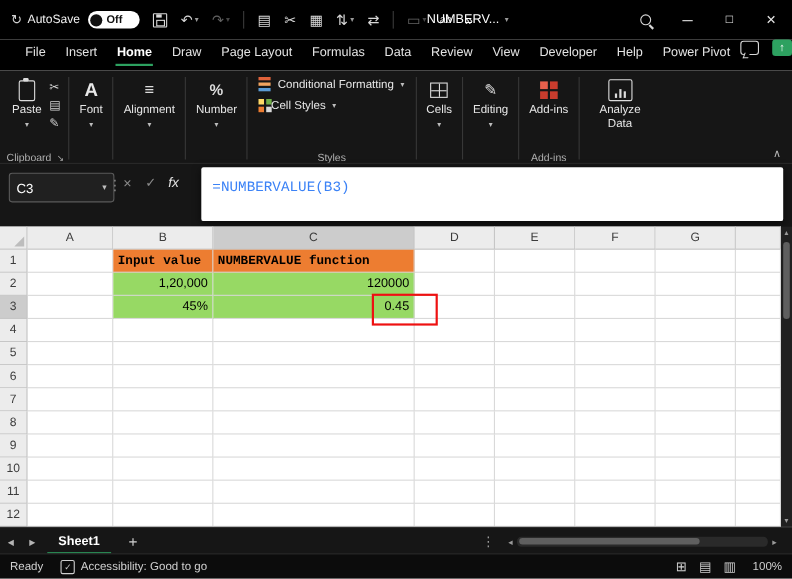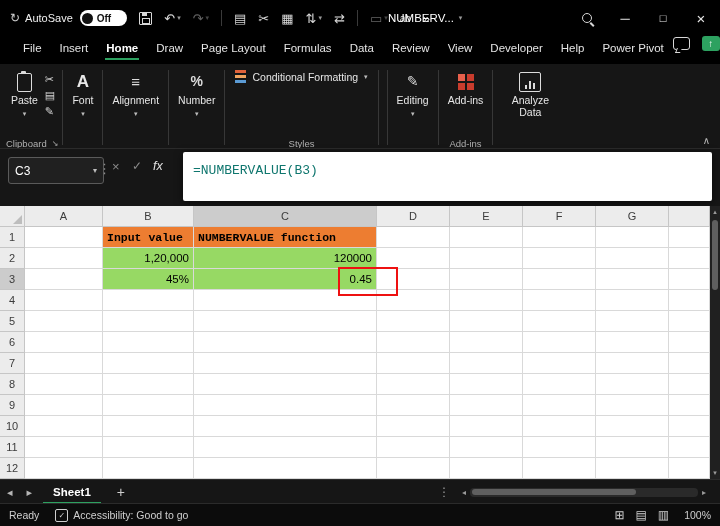--- a/index.html
+++ b/index.html
@@ -92,21 +92,21 @@
   .name-box{position:absolute;left:8px;top:8px;width:82px;height:25px;background:#202020;
             border:1px solid #5a5a5a;border-radius:3px;display:flex;align-items:center;
             padding:0 6px;font-size:12px;color:#fff;cursor:pointer;}
   .name-box .dd{margin-left:auto;font-size:8px;color:#bdbdbd;}
   .fb-grip{position:absolute;left:98px;top:12px;color:#8a8a8a;font-size:13px;}
   .fb-btn{position:absolute;top:10px;font-size:13px;cursor:pointer;}
   .fb-cancel{left:112px;color:#8a8a8a;}
   .fb-enter{left:132px;color:#8a8a8a;font-size:12px;}
   .fb-fx{left:153px;color:#e0e0e0;font-style:italic;font-size:12.5px;}
   .formula-input{position:absolute;left:183px;right:8px;top:3px;height:49px;background:#fff;
-                 border-radius:2px;box-shadow:0 2px 8px rgba(0,0,0,.55);color:#0f766e;
+                 border-radius:2px;box-shadow:0 2px 8px rgba(0,0,0,.55);color:#3b82f6;
                  font-family:"Liberation Mono",monospace;font-size:13px;padding:11px 0 0 10px;
                  box-sizing:border-box;cursor:text;}
 
   
   .spreadsheet{position:absolute;top:206px;left:0;width:710px;height:273px;background:#fff;
                display:grid;grid-template-rows:21px repeat(12,21px);font-size:11.5px;color:#000;}
   .corner{background:#ececec;border-right:1px solid #c6c6c6;border-bottom:1px solid #c6c6c6;position:relative;cursor:pointer;}
   .corner::after{content:"";position:absolute;right:2px;bottom:2px;border-style:solid;
                  border-width:0 0 9px 9px;border-color:transparent transparent #bdbdbd transparent;}
   .col-hdr,.row-hdr{background:#ececec;border-right:1px solid #c6c6c6;border-bottom:1px solid #c6c6c6;
@@ -298,28 +298,40 @@
 
     <div class="rb-sep"></div>
 
     <div class="rb-group">
       <div class="rb-body" style="flex-direction:column;align-items:stretch;">
         <div class="style-row">
           <span class="cf-ico"></span>
           <span>Conditional Formatting</span>
           <span class="dd" style="font-size:7px;color:#bdbdbd;">▾</span>
         </div>
+        <div class="style-row">
+          <span class="cs-ico"></span>
+          <span>Cell Styles</span>
+          <span class="dd" style="font-size:7px;color:#bdbdbd;">▾</span>
+        </div>
       </div>
       <div class="rb-caption">
         <span>Styles</span>
       </div>
     </div>
 
     <div class="rb-sep"></div>
 
+    <div class="bigbtn">
+      <span class="icon-area">
+          <span class="cells-ico"></span>
+        </span>
+      <span>Cells</span>
+      <span class="dd">▾</span>
+    </div>
 
     <div class="rb-sep"></div>
 
     <div class="bigbtn">
       <span class="icon-area">
           <span class="edit-ico">✎</span>
         </span>
       <span>Editing</span>
       <span class="dd">▾</span>
     </div>

